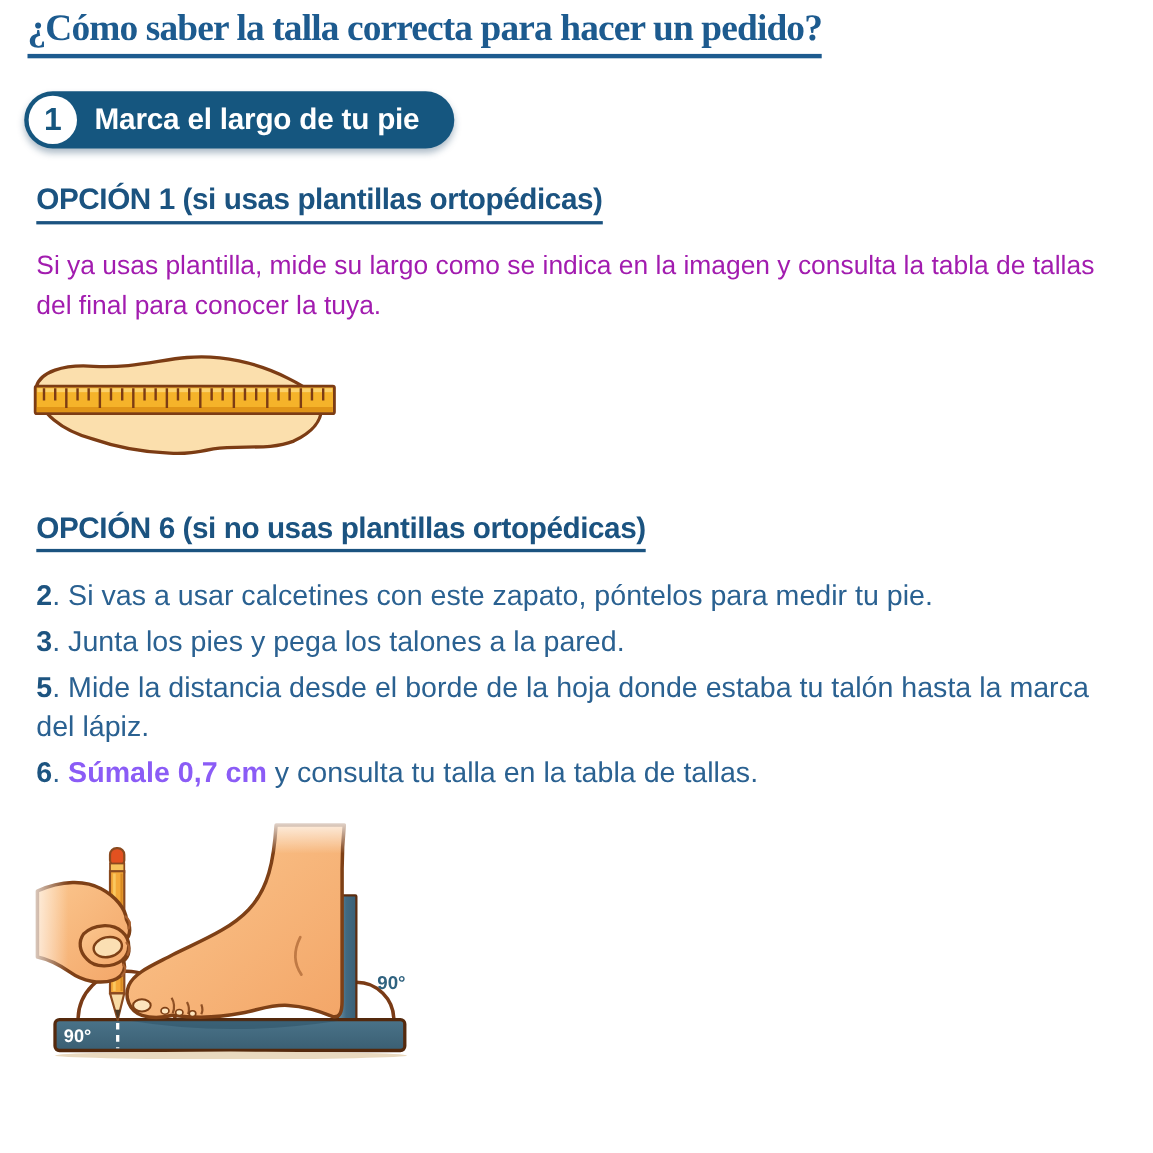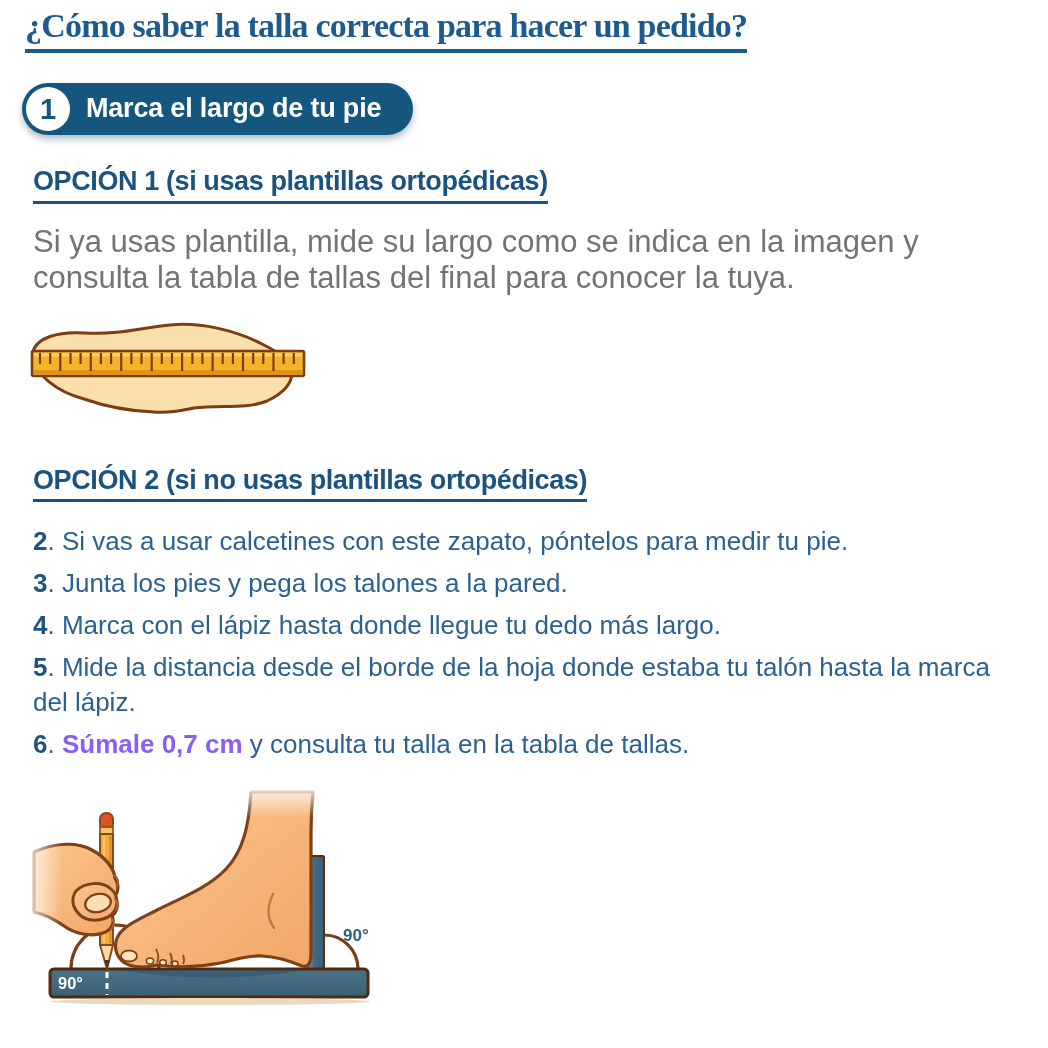--- a/index.html
+++ b/index.html
@@ -25,21 +25,21 @@
     font-size:29px;font-weight:800;color:#15567f;
   }
   .step-label{font-size:27px;font-weight:700;color:#ffffff;letter-spacing:-0.2px;padding-bottom:2px;}
 
   
   h2.option{margin:30px 0 0;font-size:27px;font-weight:800;color:#1b5380;letter-spacing:-0.4px;line-height:1.2;}
   h2.option .u{display:inline-block;border-bottom:3.5px solid #1b5380;padding-bottom:3px;}
   h2.option.second{margin-top:46px;}
 
   
-  p.body{margin:20px 0 4px;font-size:31px;line-height:36px;color:#737373;max-width:1005px;}
+  p.body{margin:20px 0 4px;font-size:24px;line-height:36px;color:#a21caf;max-width:1005px;}
 
   
   ol.steps{list-style:none;margin:22px 0 0;padding:0;font-size:26px;color:#2a6191;}
   ol.steps li{margin:0 0 7px;line-height:35px;max-width:1005px;}
   .step-num{font-weight:800;color:#1d5480;}
   .step-bold{font-weight:800;color:#8b5cf6;}
 
   
   .insole-illustration{margin:24px 0 0 -3px;display:block;}
   .foot-illustration{margin:10px 0 0 -13px;display:block;}
@@ -66,26 +66,25 @@
     <svg class="insole-illustration" width="278" height="98" viewBox="0 0 278 98" aria-hidden="true">
       <path d="M 3 32 C 6 18 28 11 55 13 C 90 15 115 7 140 5 C 170 2 205 10 232 24 C 248 32 261 40 262 50 C 263 62 254 73 237 81 C 214 90 189 84 164 88 C 149 91 139 93 124 92 C 99 91 74 86 54 79 C 28 72 4 56 3 32 Z" fill="#fbdfad" stroke="#7c3c14" stroke-width="3" stroke-linejoin="round"></path>
       <rect x="2" y="31" width="272" height="25" rx="1.5" fill="#f5b32a" stroke="#7c3c14" stroke-width="2.6"></rect>
       <rect x="4" y="33" width="268" height="3.5" fill="#fbd16b"></rect>
       <rect x="3.5" y="50" width="269" height="4.5" fill="#e09417"></rect>
       <path d="M10 33V44M20.2 33V44M30.3 33V51M40.5 33V44M50.6 33V44M60.8 33V51M70.9 33V44M81.1 33V44M91.2 33V51M101.4 33V44M111.5 33V44M121.7 33V51M131.8 33V44M142 33V44M152.1 33V51M162.4 33V44M172.4 33V44M182.6 33V51M192.7 33V44M202.9 33V44M213 33V51M223.2 33V44M233.3 33V44M243.5 33V51M253.6 33V44M263.8 33V44" stroke="#7c3c14" stroke-width="2.2" fill="none"></path>
     </svg>
   </section>
 
   <section>
-    <h2 class="option second"><span class="u">OPCIÓN 2 (si no usas plantillas ortopédicas)</span></h2>
+    <h2 class="option second"><span class="u">OPCIÓN 6 (si no usas plantillas ortopédicas)</span></h2>
 
     <ol class="steps">
       <li><b class="step-num">2</b><span>. Si vas a usar calcetines con este zapato, póntelos para medir tu pie.</span></li>
       <li><b class="step-num">3</b><span>. Junta los pies y pega los talones a la pared.</span></li>
-      <li><b class="step-num">4</b><span>. Marca con el lápiz hasta donde llegue tu dedo más largo.</span></li>
       <li><b class="step-num">5</b><span>. Mide la distancia desde el borde de la hoja donde estaba tu talón hasta la marca del lápiz.</span></li>
       <li><b class="step-num">6</b><span>. </span><b class="step-bold">Súmale 0,7 cm</b><span> y consulta tu talla en la tabla de tallas.</span></li>
     </ol>
   </section>
 
   
   <svg class="foot-illustration" width="400" height="233" viewBox="0 0 400 233" aria-hidden="true">
     <defs>
       <linearGradient id="skin" x1="0" y1="0" x2="1" y2="1">
         <stop offset="0" stop-color="#fbc78f"></stop>

